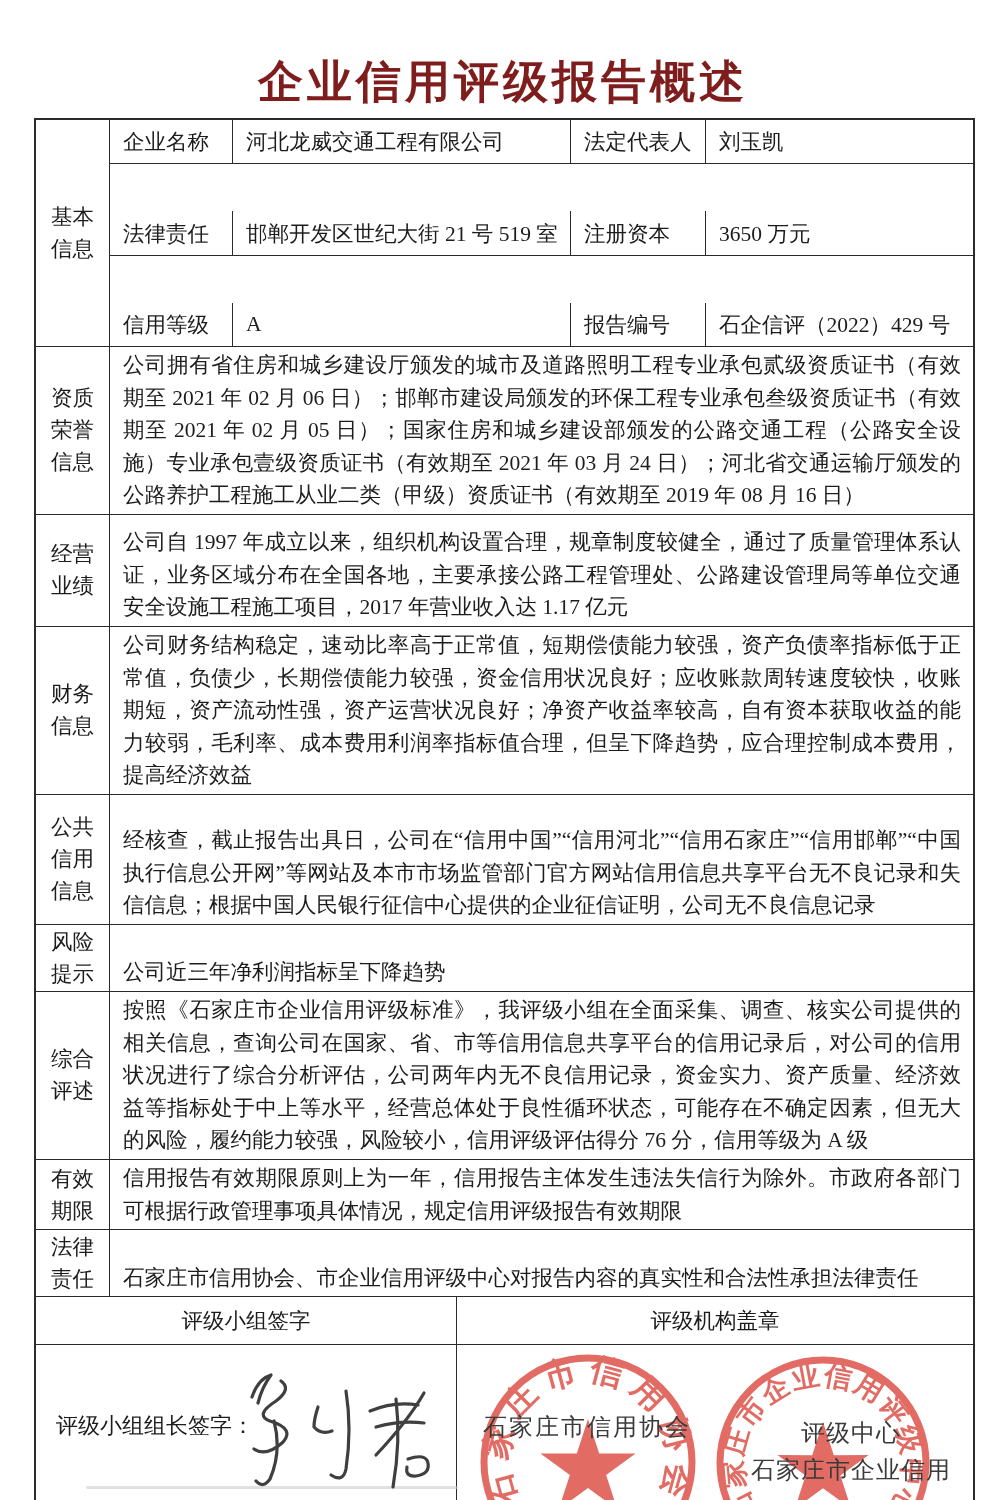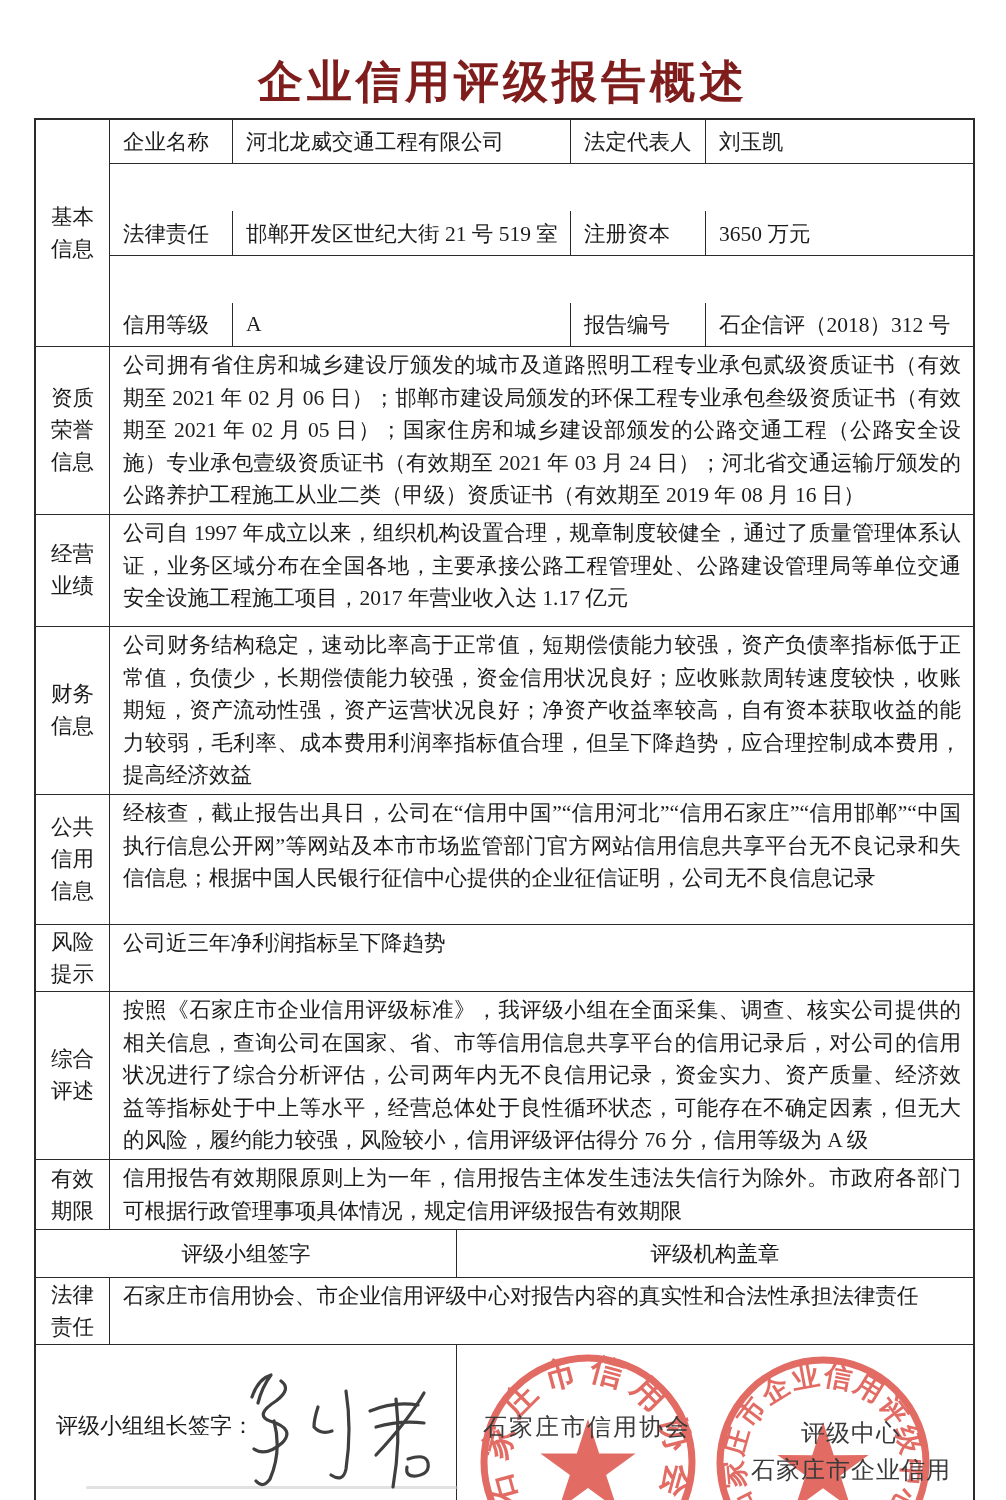--- a/index.html
+++ b/index.html
@@ -31,21 +31,21 @@
     font-size:21.5px;
   }
   .fieldlabel2 { flex:0 0 135px; }
   .val { display:flex; align-items:center; padding-left:13px; font-size:21.5px; }
   .val-c { flex:0 0 338px; }
   .val-e { flex:1 1 auto; }
   .ib-rows { flex:1 1 auto; display:flex; flex-direction:column;gap:47px; }
   .ib-row { display:flex; }
   .ib-r1 { height:44px; } .ib-r2 { height:45px; } .ib-r3 { height:43px; }
   .content {
-    flex:1 1 auto; display:flex; align-items:flex-start;
+    flex:1 1 auto; display:flex; align-items:flex-end;
     padding:2px 12px 2px 13px;
   }
   .content > div {
     width:100%; font-size:21.5px; line-height:32.6px;
     text-align:justify; text-justify:inter-ideograph;
   }
   .sec-h163 { min-height:163px; }
   .sec-h112 { min-height:112px; }
   .sec-h130 { min-height:130px; }
   .sec-h67  { min-height:67px;  }
@@ -100,21 +100,21 @@
       <div class="ib-row ib-r2 bb">
         <div class="fieldlabel br">法律责任</div>
         <div class="val val-c br">邯郸开发区世纪大街 21 号 519 室</div>
         <div class="fieldlabel fieldlabel2 br">注册资本</div>
         <div class="val val-e">3650 万元</div>
       </div>
       <div class="ib-row ib-r3">
         <div class="fieldlabel br">信用等级</div>
         <div class="val val-c br">A</div>
         <div class="fieldlabel fieldlabel2 br">报告编号</div>
-        <div class="val val-e">石企信评（2018）312 号</div>
+        <div class="val val-e">石企信评（2022）429 号</div>
       </div>
     </div>
   </div>
 
   <div class="row bb sec-h163">
     <div class="seclabel br">
         <span>资质荣誉信息</span>
       </div>
     <div class="content">
         <div>公司拥有省住房和城乡建设厅颁发的城市及道路照明工程专业承包贰级资质证书（有效期至 2021 年 02 月 06 日）；邯郸市建设局颁发的环保工程专业承包叁级资质证书（有效期至 2021 年 02 月 05 日）；国家住房和城乡建设部颁发的公路交通工程（公路安全设施）专业承包壹级资质证书（有效期至 2021 年 03 月 24 日）；河北省交通运输厅颁发的公路养护工程施工从业二类（甲级）资质证书（有效期至 2019 年 08 月 16 日）</div>
@@ -165,35 +165,35 @@
         <div>按照《石家庄市企业信用评级标准》，我评级小组在全面采集、调查、核实公司提供的相关信息，查询公司在国家、省、市等信用信息共享平台的信用记录后，对公司的信用状况进行了综合分析评估，公司两年内无不良信用记录，资金实力、资产质量、经济效益等指标处于中上等水平，经营总体处于良性循环状态，可能存在不确定因素，但无大的风险，履约能力较强，风险较小，信用评级评估得分 76 分，信用等级为 A 级</div>
       </div>
   </div>
 
   <div class="row bb sec-h70">
     <div class="seclabel br">
         <span>有效期限</span>
       </div>
     <div class="content">
         <div>信用报告有效期限原则上为一年，信用报告主体发生违法失信行为除外。市政府各部门可根据行政管理事项具体情况，规定信用评级报告有效期限</div>
+      </div>
+  </div>
+
+  <div class="row bb sec-h67">
+    <div class="seclabel br">
+        <span>法律责任</span>
+      </div>
+    <div class="content">
+        <div>石家庄市信用协会、市企业信用评级中心对报告内容的真实性和合法性承担法律责任</div>
       </div>
   </div>
 
   <div class="row bb signhead">
     <div class="hcell hleft br">评级小组签字</div>
     <div class="hcell hright">评级机构盖章</div>
-  </div>
-
-  <div class="row bb sec-h67">
-    <div class="seclabel br">
-        <span>法律责任</span>
-      </div>
-    <div class="content">
-        <div>石家庄市信用协会、市企业信用评级中心对报告内容的真实性和合法性承担法律责任</div>
-      </div>
   </div>
 
   <div class="row signbody">
     <div class="signcell hleft br">
       <span class="sign-label">评级小组组长签字：</span>
       <svg class="signature-svg" width="240" height="175" viewBox="0 0 240 175">
         <g fill="none" stroke="#3f3f3f" stroke-width="3.2" stroke-linecap="round" stroke-linejoin="round">
           <path d="M 26 40 Q 32 22 45 18 Q 36 30 32 46"></path>
           <path d="M 55 24 Q 66 32 50 44 Q 28 58 44 64 Q 70 72 56 86 Q 40 100 28 92"></path>
           <path d="M 48 64 Q 56 94 44 122 Q 37 132 30 124"></path>

